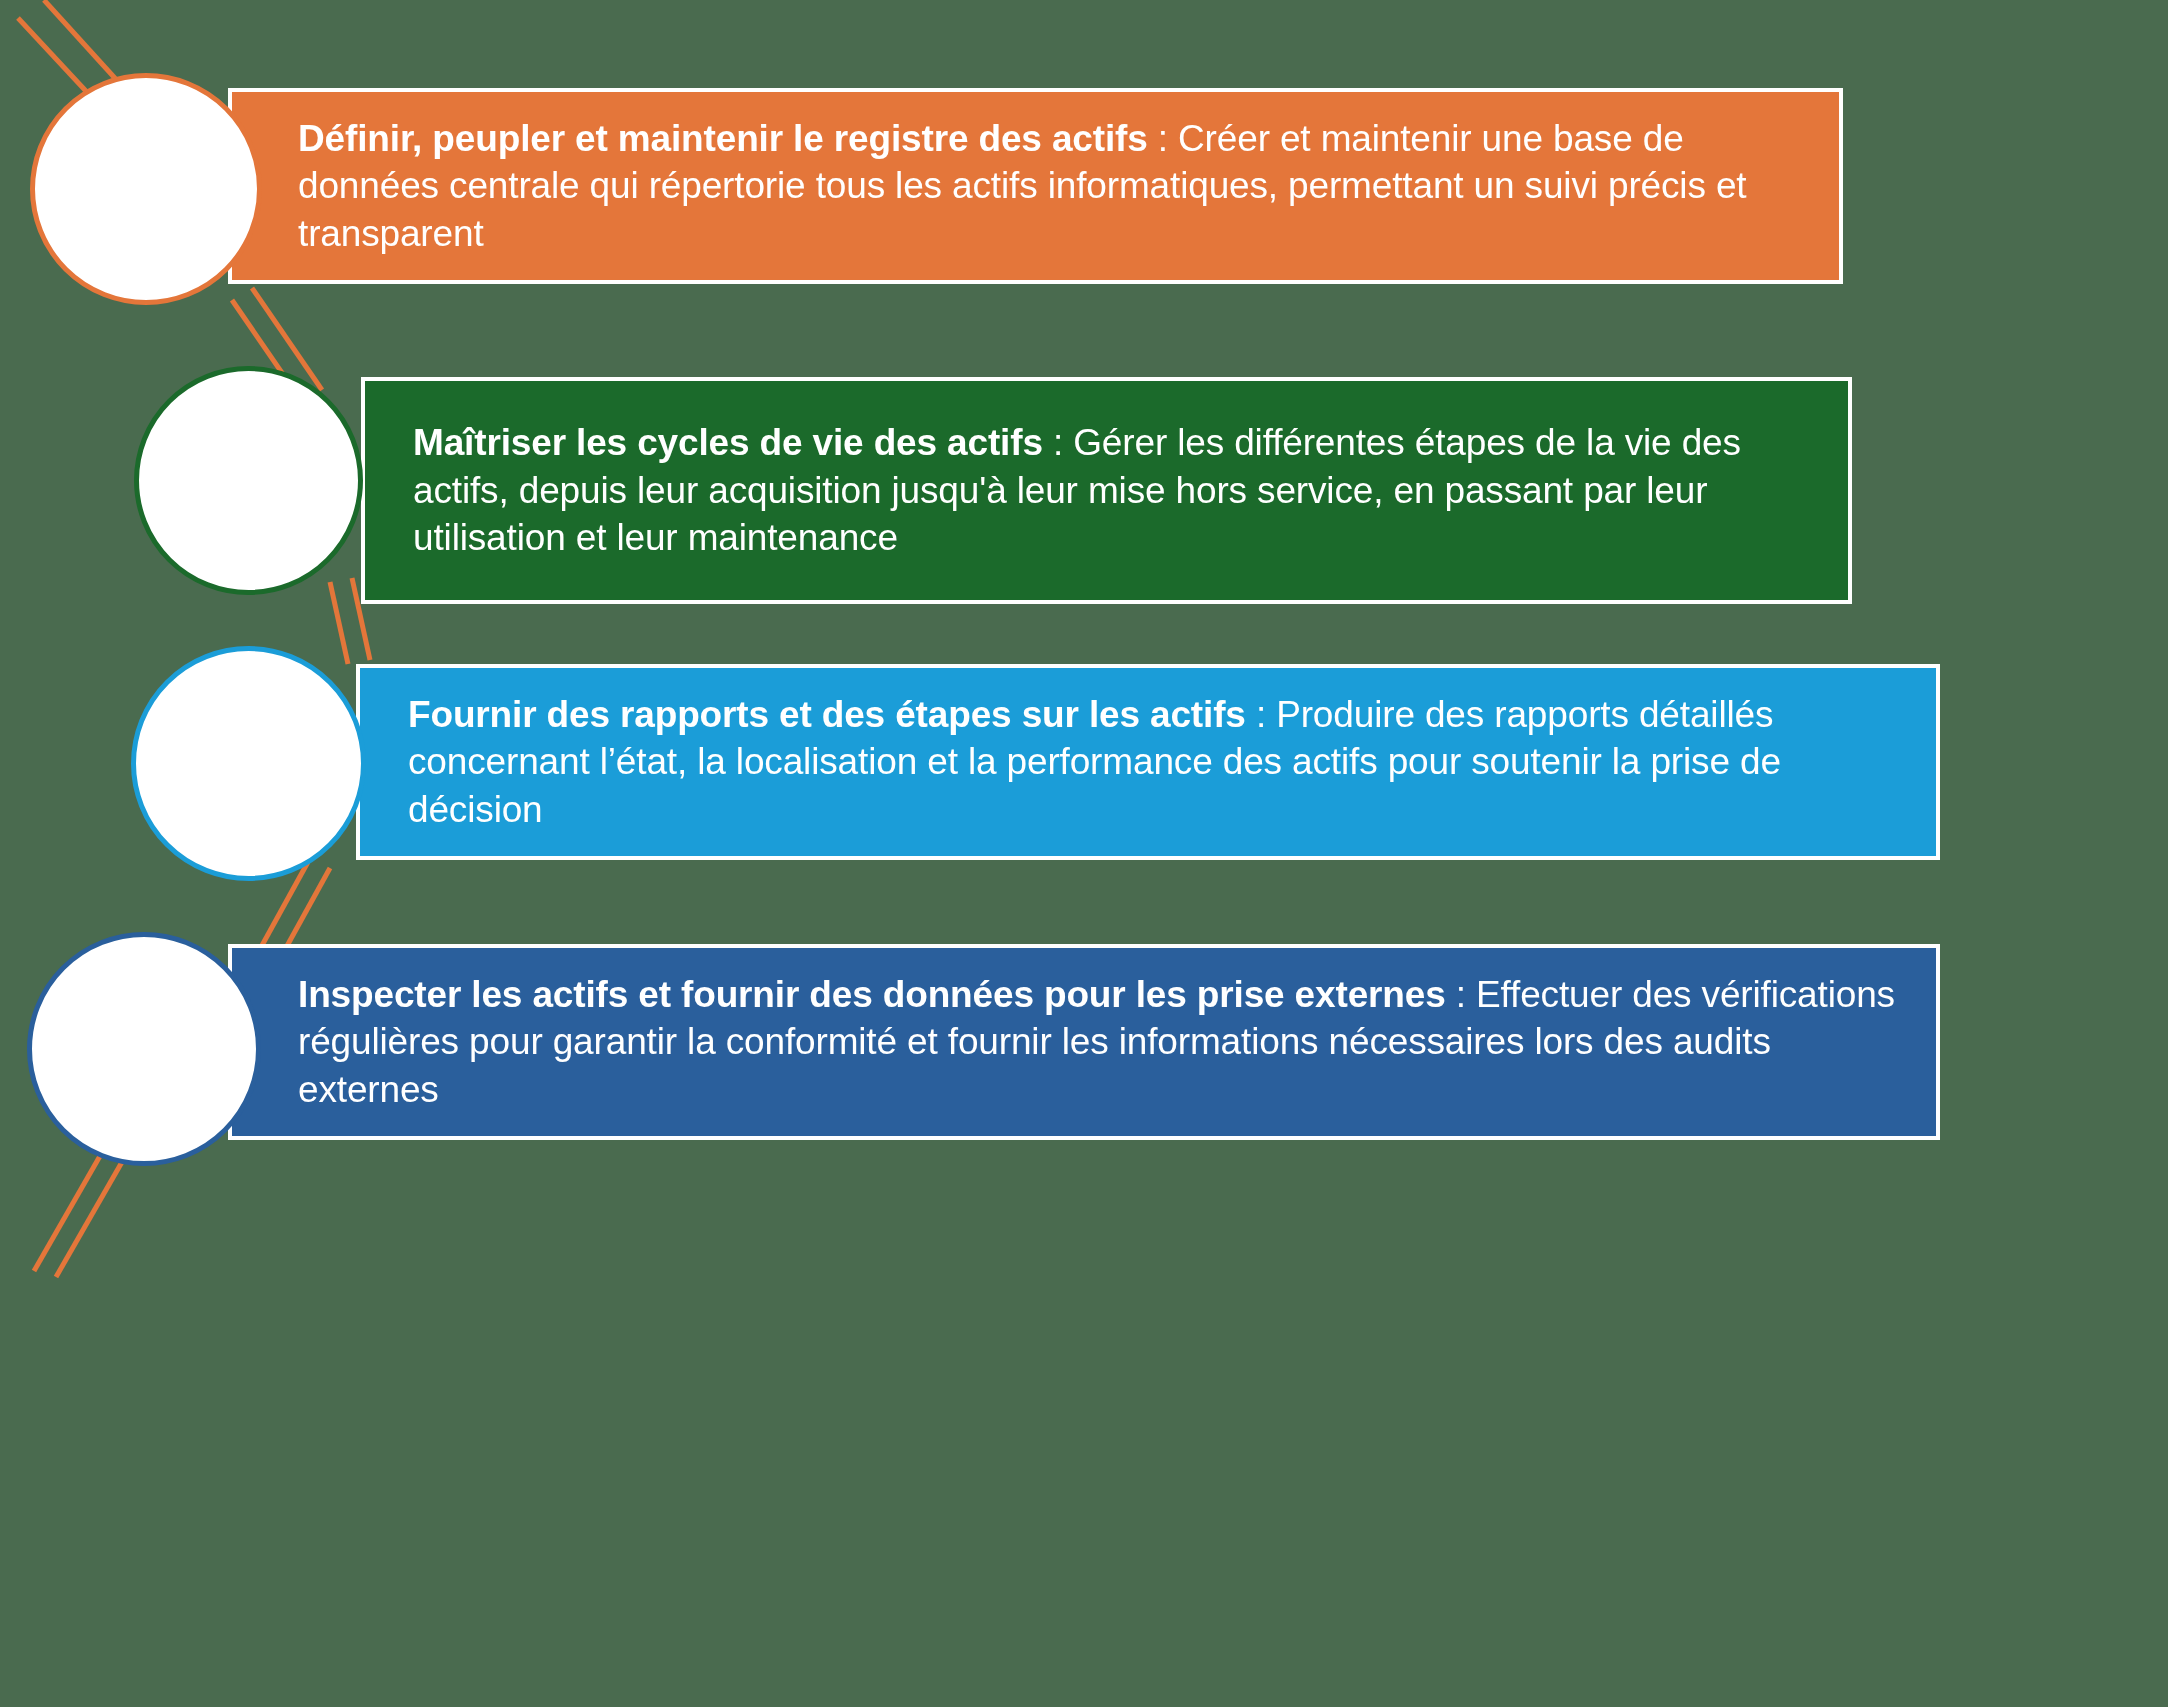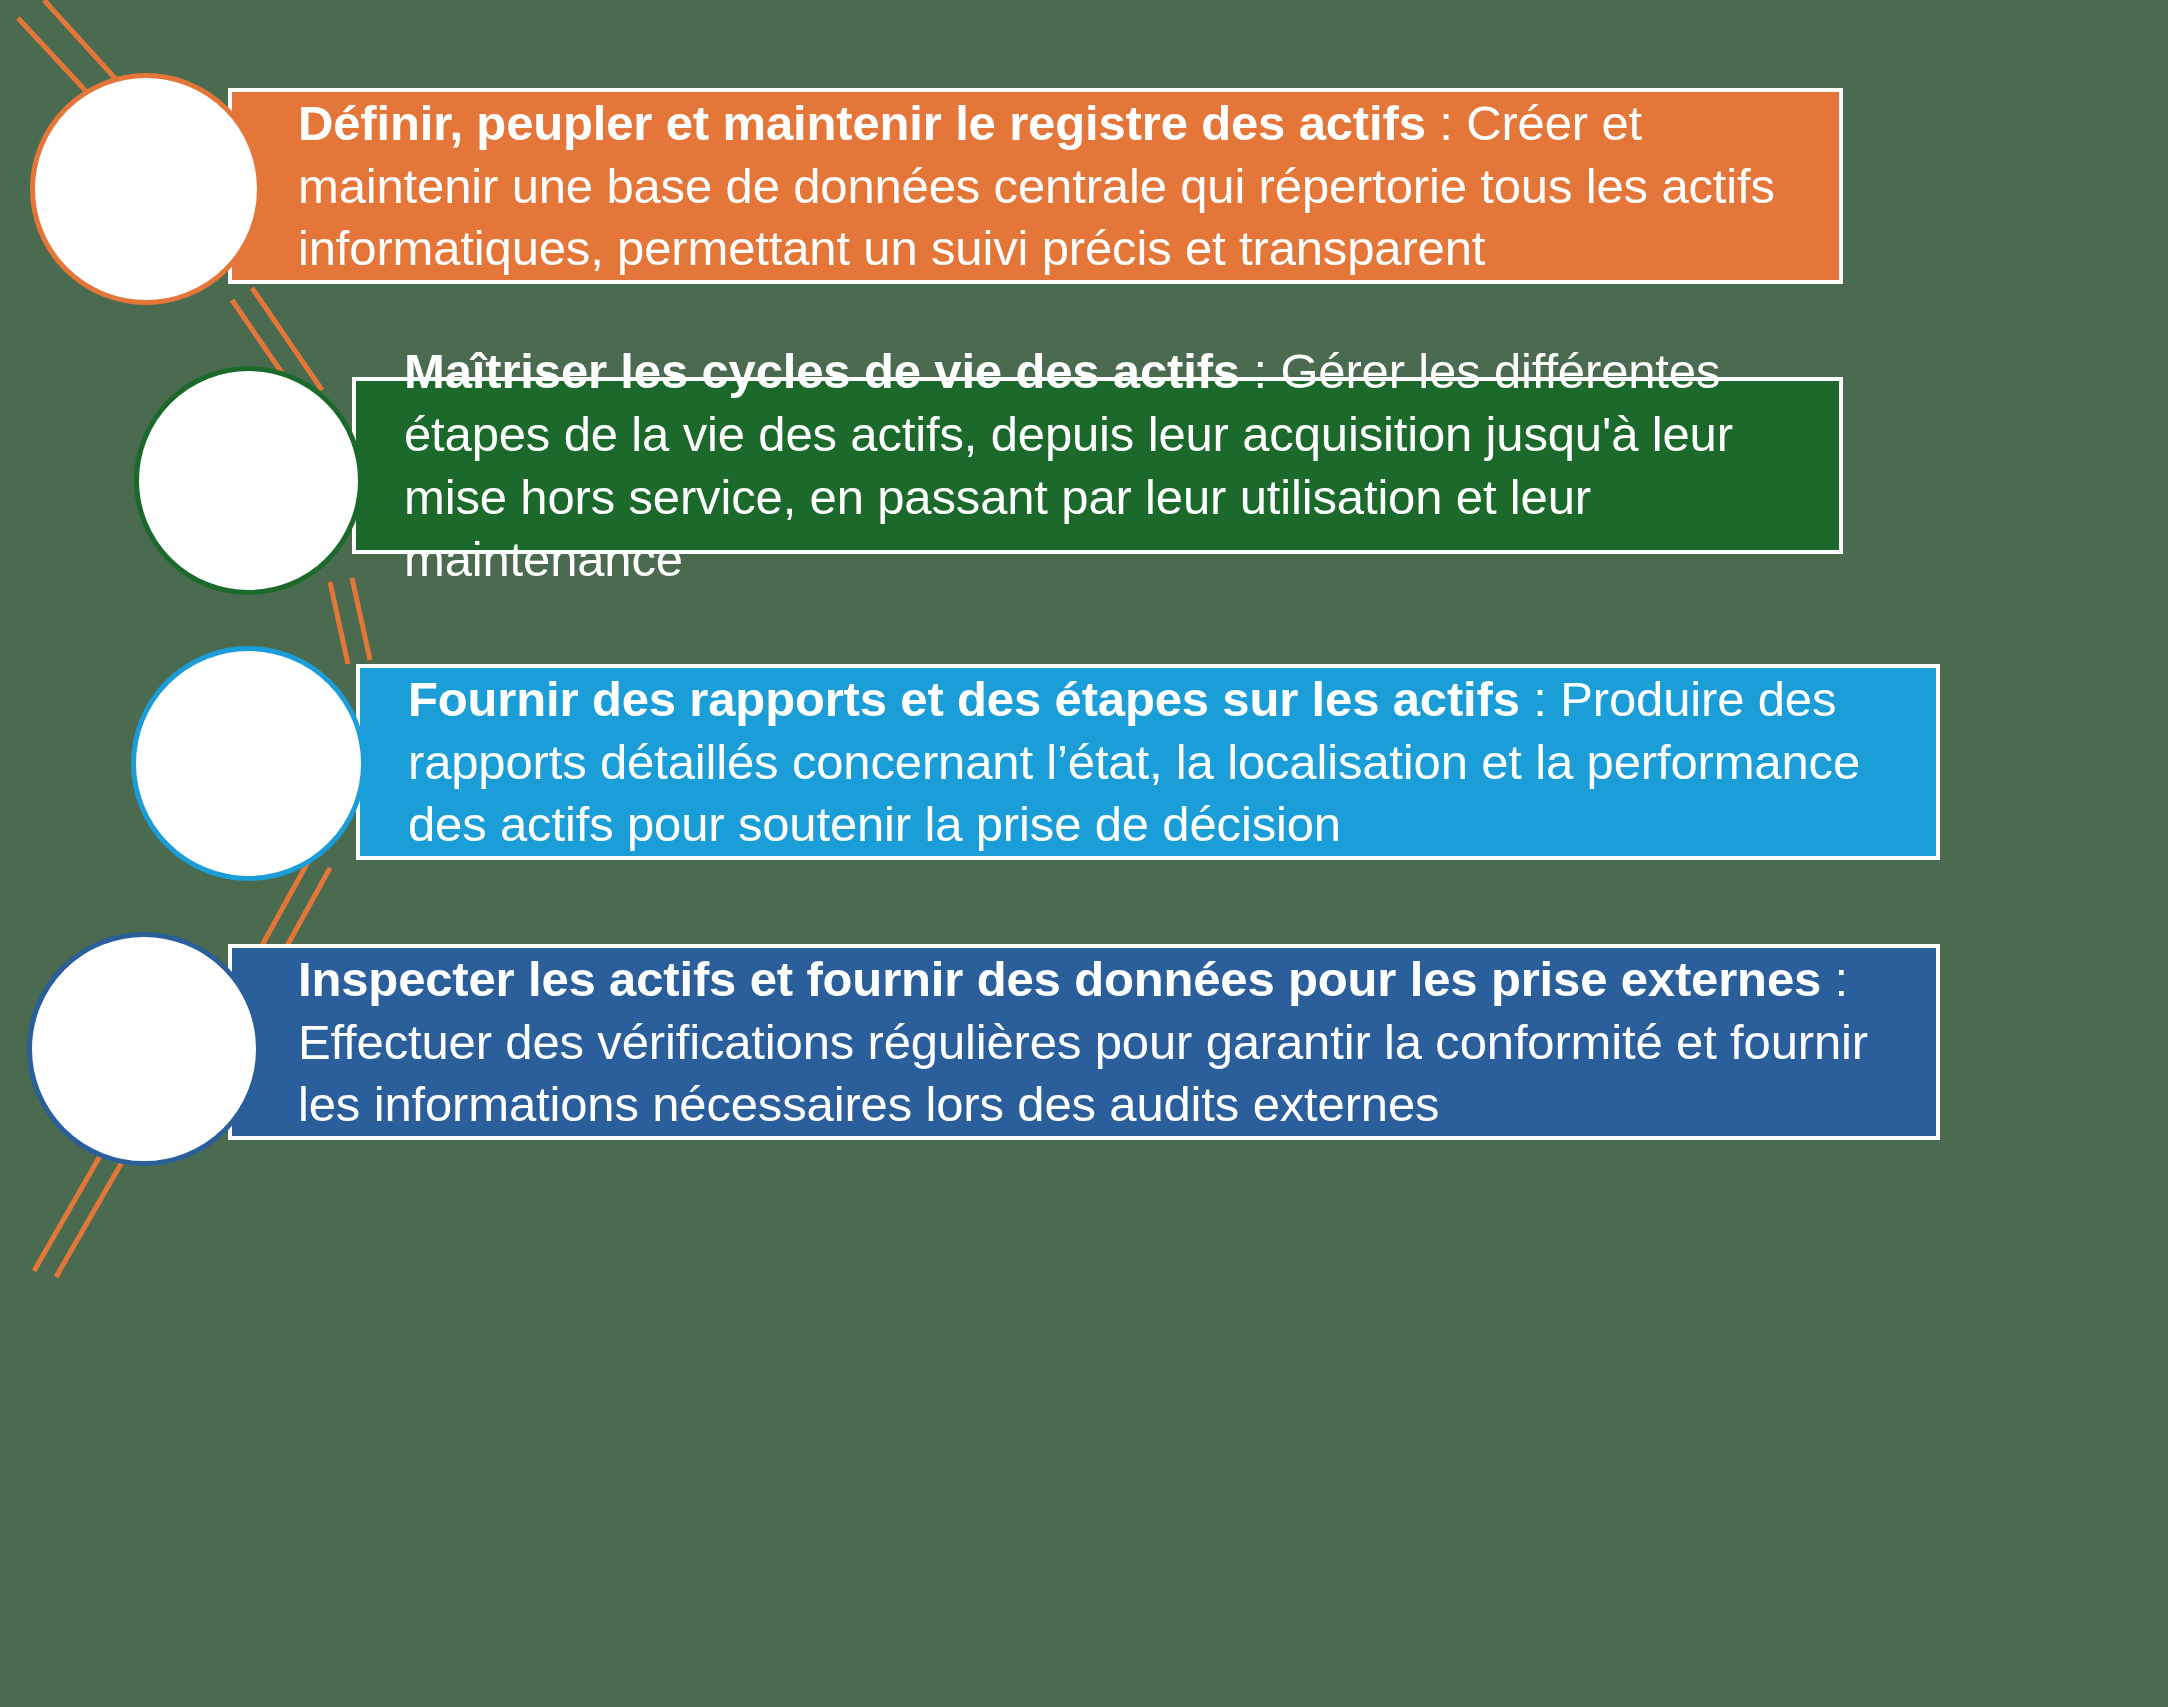--- a/index.html
+++ b/index.html
@@ -35,21 +35,21 @@
     position: absolute;
     z-index: 2;
     box-sizing: border-box;
     border: 4px solid #ffffff;
     display: flex;
     align-items: center;
   }
 
   .band-text {
     color: #ffffff;
-    font-size: 49px;
+    font-size: 37px;
     line-height: 1.285;
     letter-spacing: -0.15px;
     font-weight: 400;
     box-sizing: border-box;
   }
 
   .band-text b {
     font-weight: 700;
   }
 
@@ -76,24 +76,24 @@
   #node-1 {
     left: 30px;
     top: 73px;
     width: 232px;
     height: 232px;
     border: 5px solid #E4763A;
   }
 
   
   #band-2 {
-    left: 352px;
+    left: 361px;
     top: 377px;
     width: 1491px;
-    height: 177px;
+    height: 227px;
     background: #1B6A2B;
     justify-content: center;
   }
   #band-2 .band-text {
     padding-left: 48px;
     padding-right: 18px;
   }
   #node-2 {
     left: 134px;
     top: 366px;

